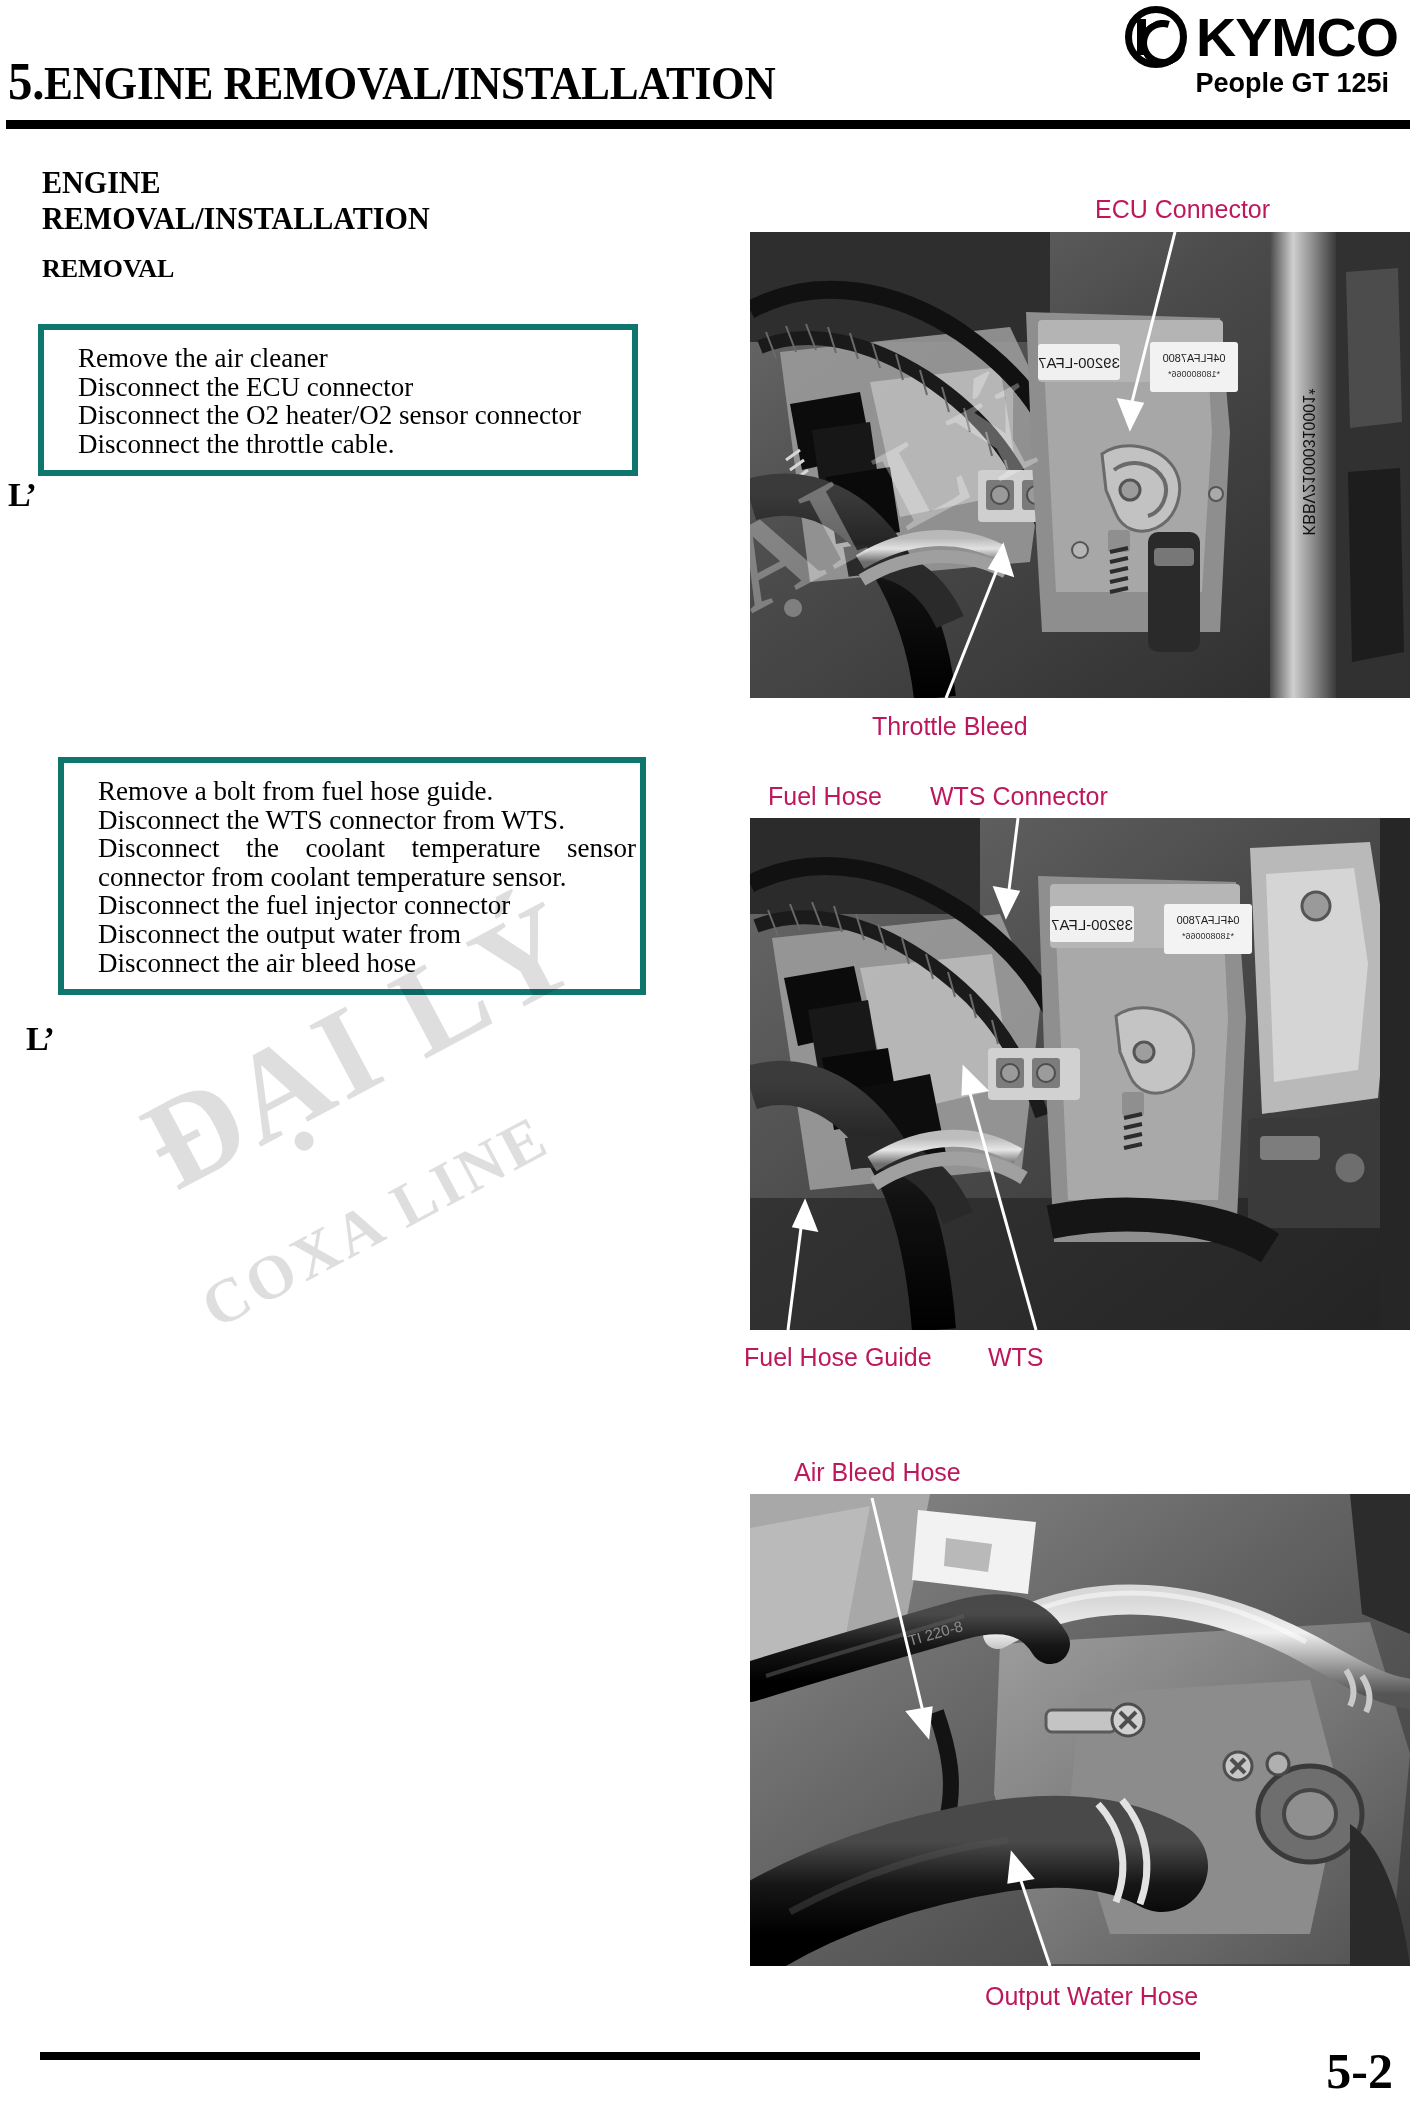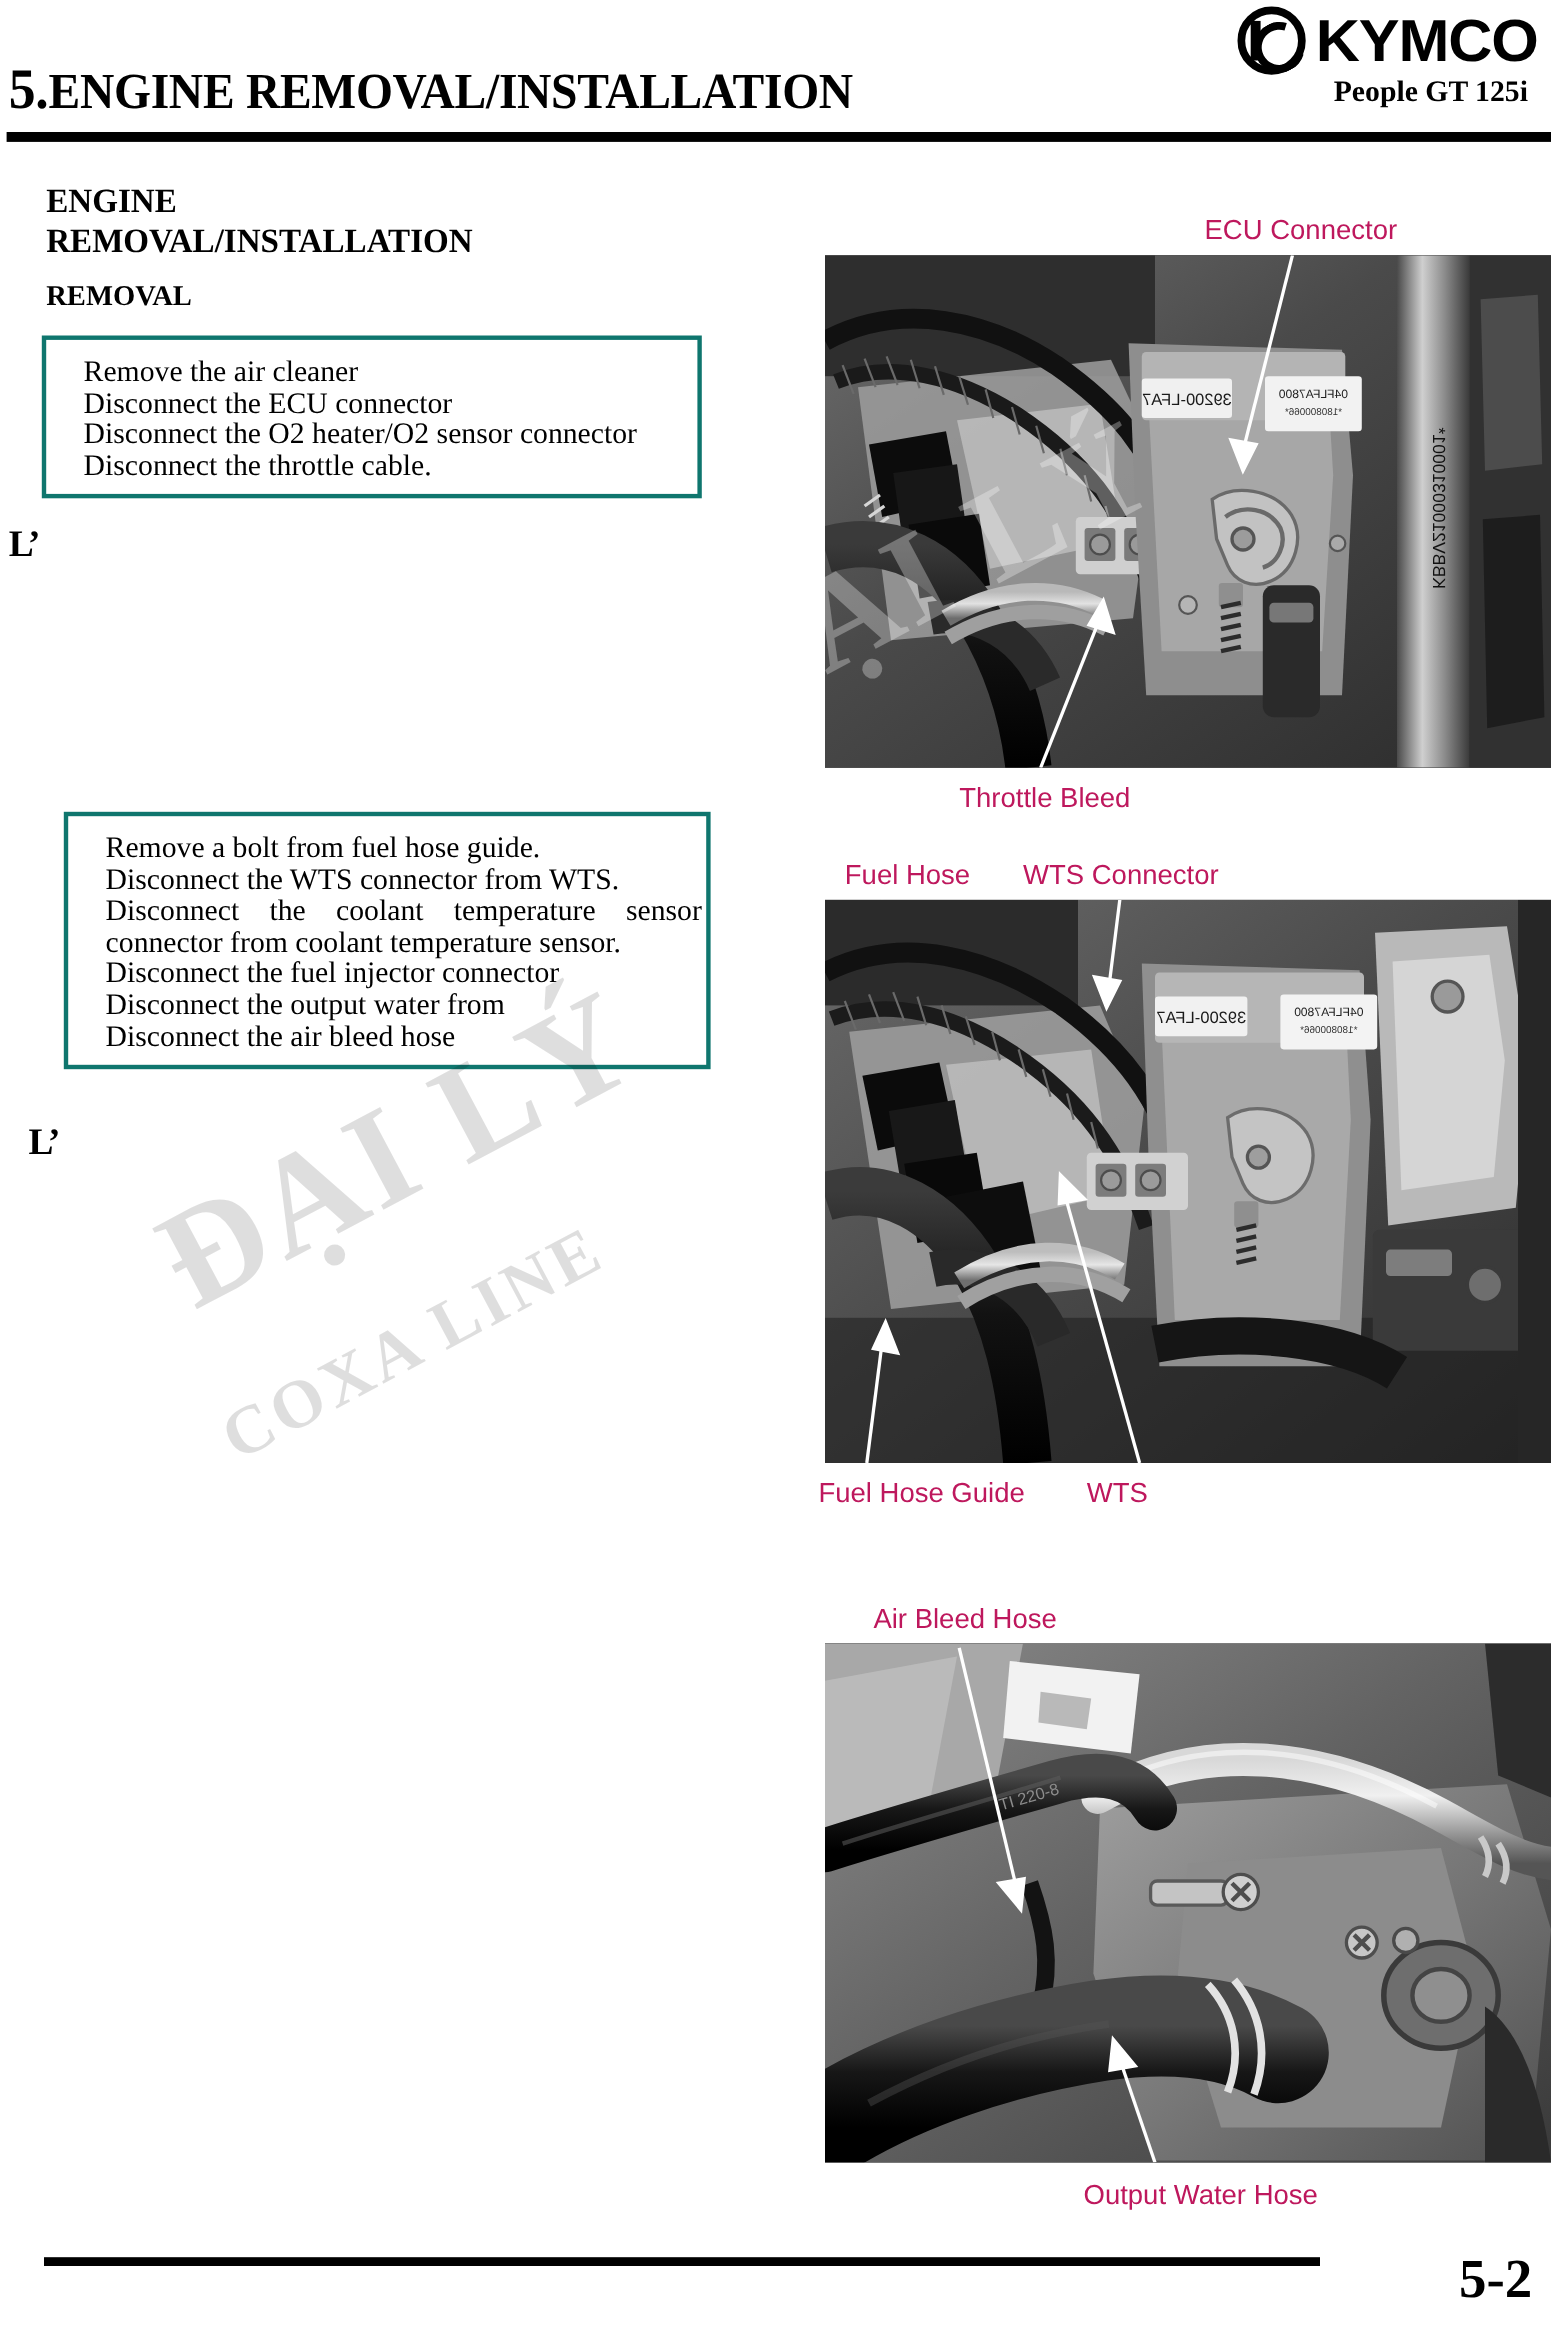--- a/index.html
+++ b/index.html
@@ -76,21 +76,21 @@
     transform-origin: left center;
   }
   .chapter-num {
     font-size: 52px;
     font-weight: bold;
   }
   .model-name {
     position: absolute;
     right: 30px;
     top: 68px;
-    font-family: Liberation Serif, serif;
+    font-family: Liberation Sans, sans-serif;
     font-weight: bold;
     font-size: 27px;
     white-space: nowrap;
   }
   .header-rule {
     position: absolute;
     left: 6px;
     top: 120px;
     width: 1404px;
     height: 9px;
@@ -126,23 +126,24 @@
     position: absolute;
     font-family: "Liberation Serif", "DejaVu Serif", serif;
     font-weight: bold;
     font-size: 34px;
     line-height: 1;
     letter-spacing: -2px;
   }
 
   .instr-box {
     position: absolute;
-    border: 4px solid #0f766e;
+    border: 6px solid #0f766e;
     background: transparent;
     padding: 14px 4px 12px 34px;
+    margin-top: 19px;
   }
   .instr-line {
     font-family: "Liberation Serif", "DejaVu Serif", serif;
     font-size: 27px;
     line-height: 1.06;
     color: #000;
     margin: 0;
   }
   .instr-line.justify {
     text-align: justify;

